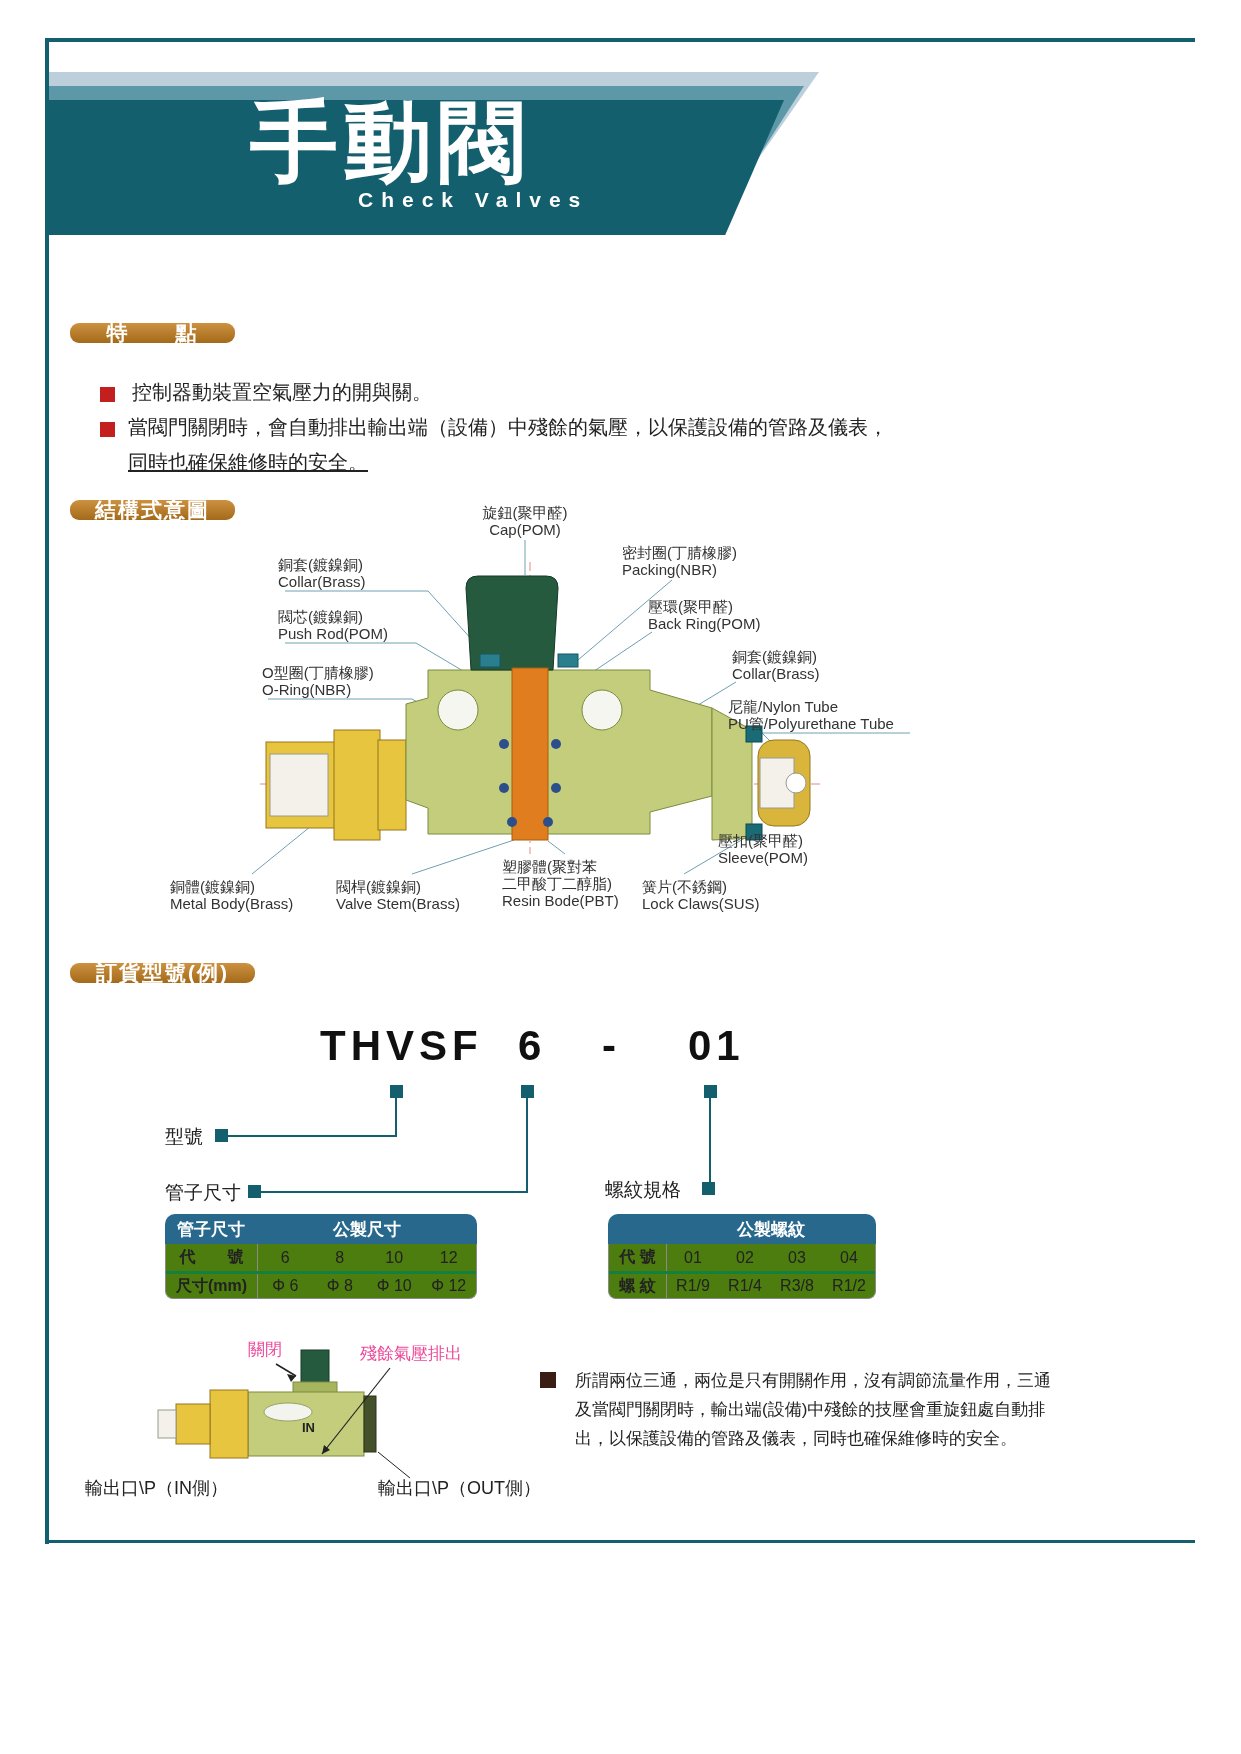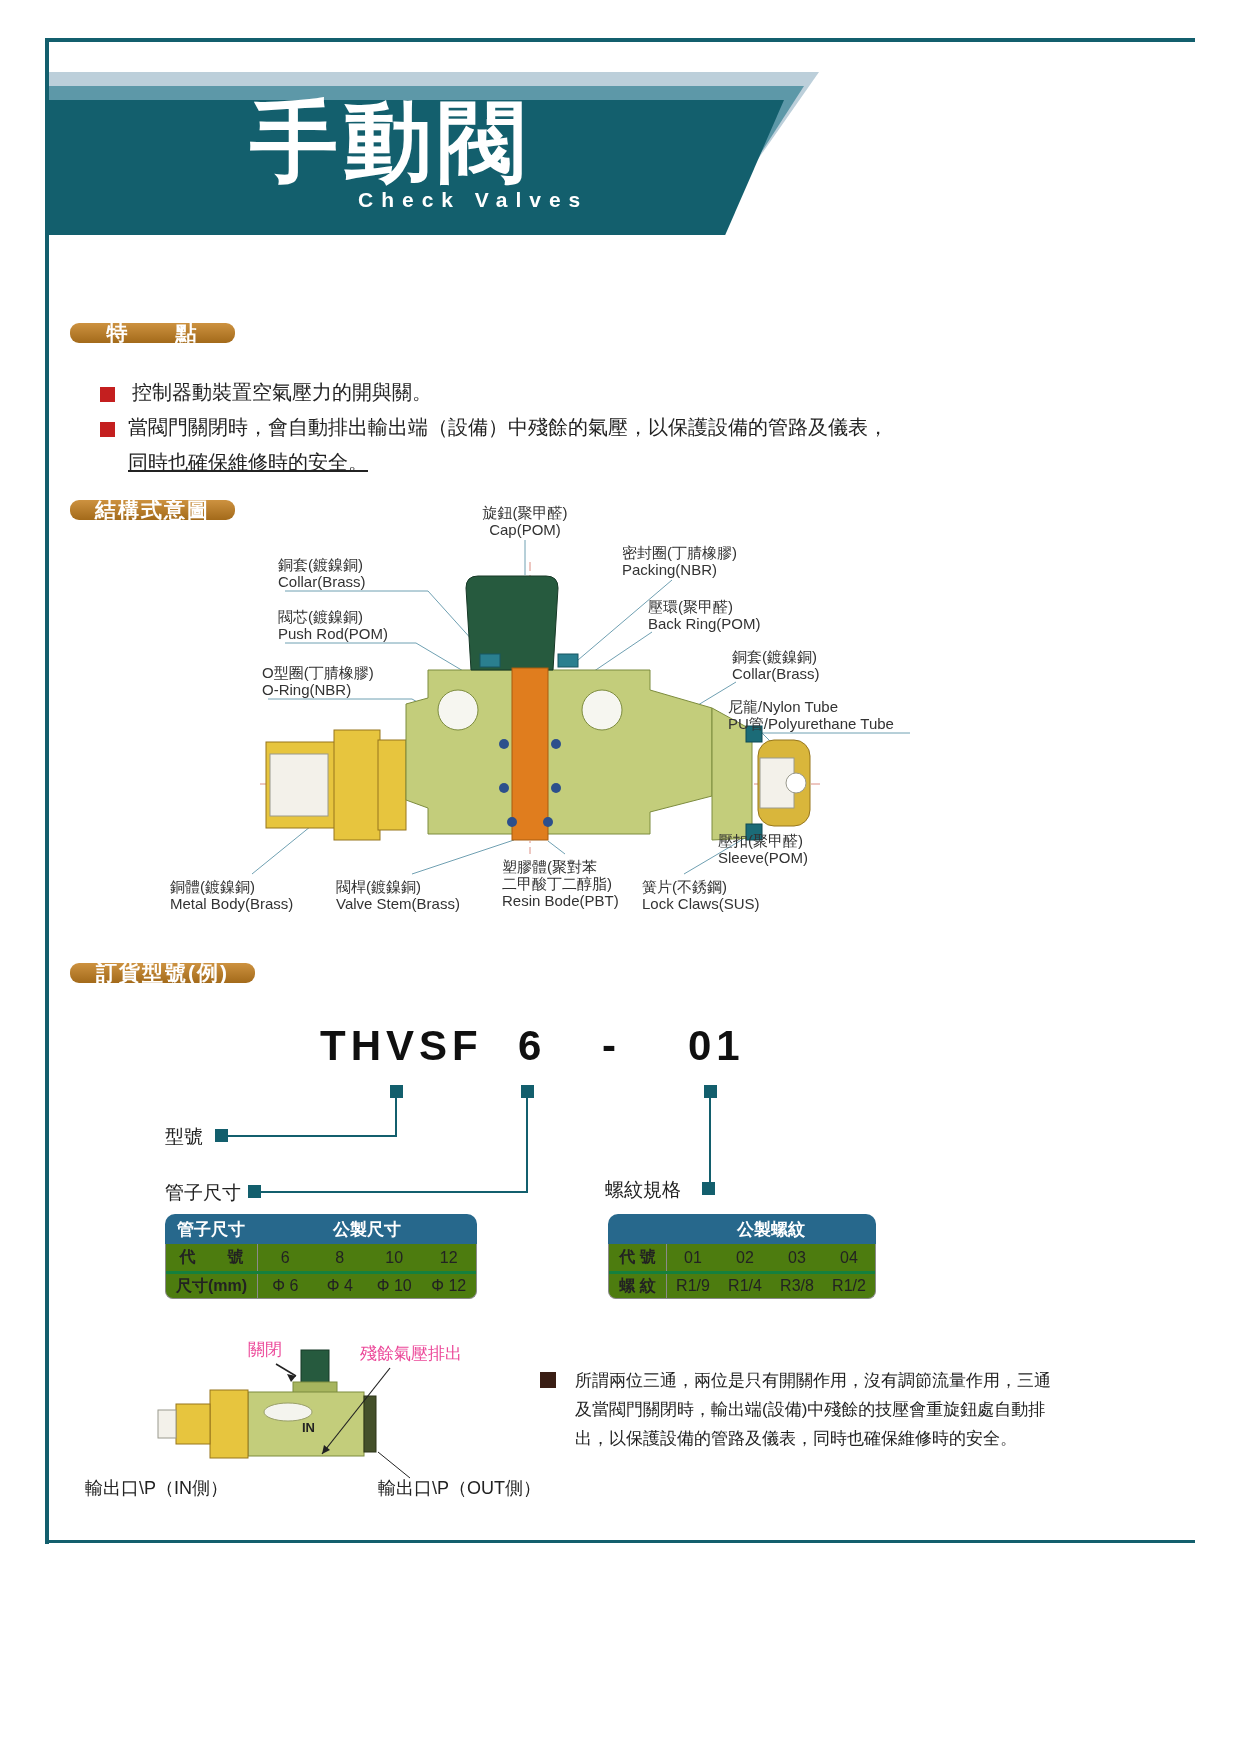--- a/index.html
+++ b/index.html
@@ -242,21 +242,21 @@
     <div class="t-row">
       <div class="t-c0 w92">代　　號</div>
       <div class="t-c">6</div>
       <div class="t-c">8</div>
       <div class="t-c">10</div>
       <div class="t-c">12</div>
     </div>
     <div class="t-row">
       <div class="t-c0 w92">尺寸(mm)</div>
       <div class="t-c">Φ 6</div>
-      <div class="t-c">Φ 4</div>
+      <div class="t-c">Φ 8</div>
       <div class="t-c">Φ 10</div>
       <div class="t-c">Φ 12</div>
     </div>
   </div>
 </div>
 
 <div class="vtable" style="left:608px; top:1214px; width:268px;">
   <div class="t-head">
     <div class="w58"></div>
     <div class="hcell" style="flex:1;">公製螺紋</div>

